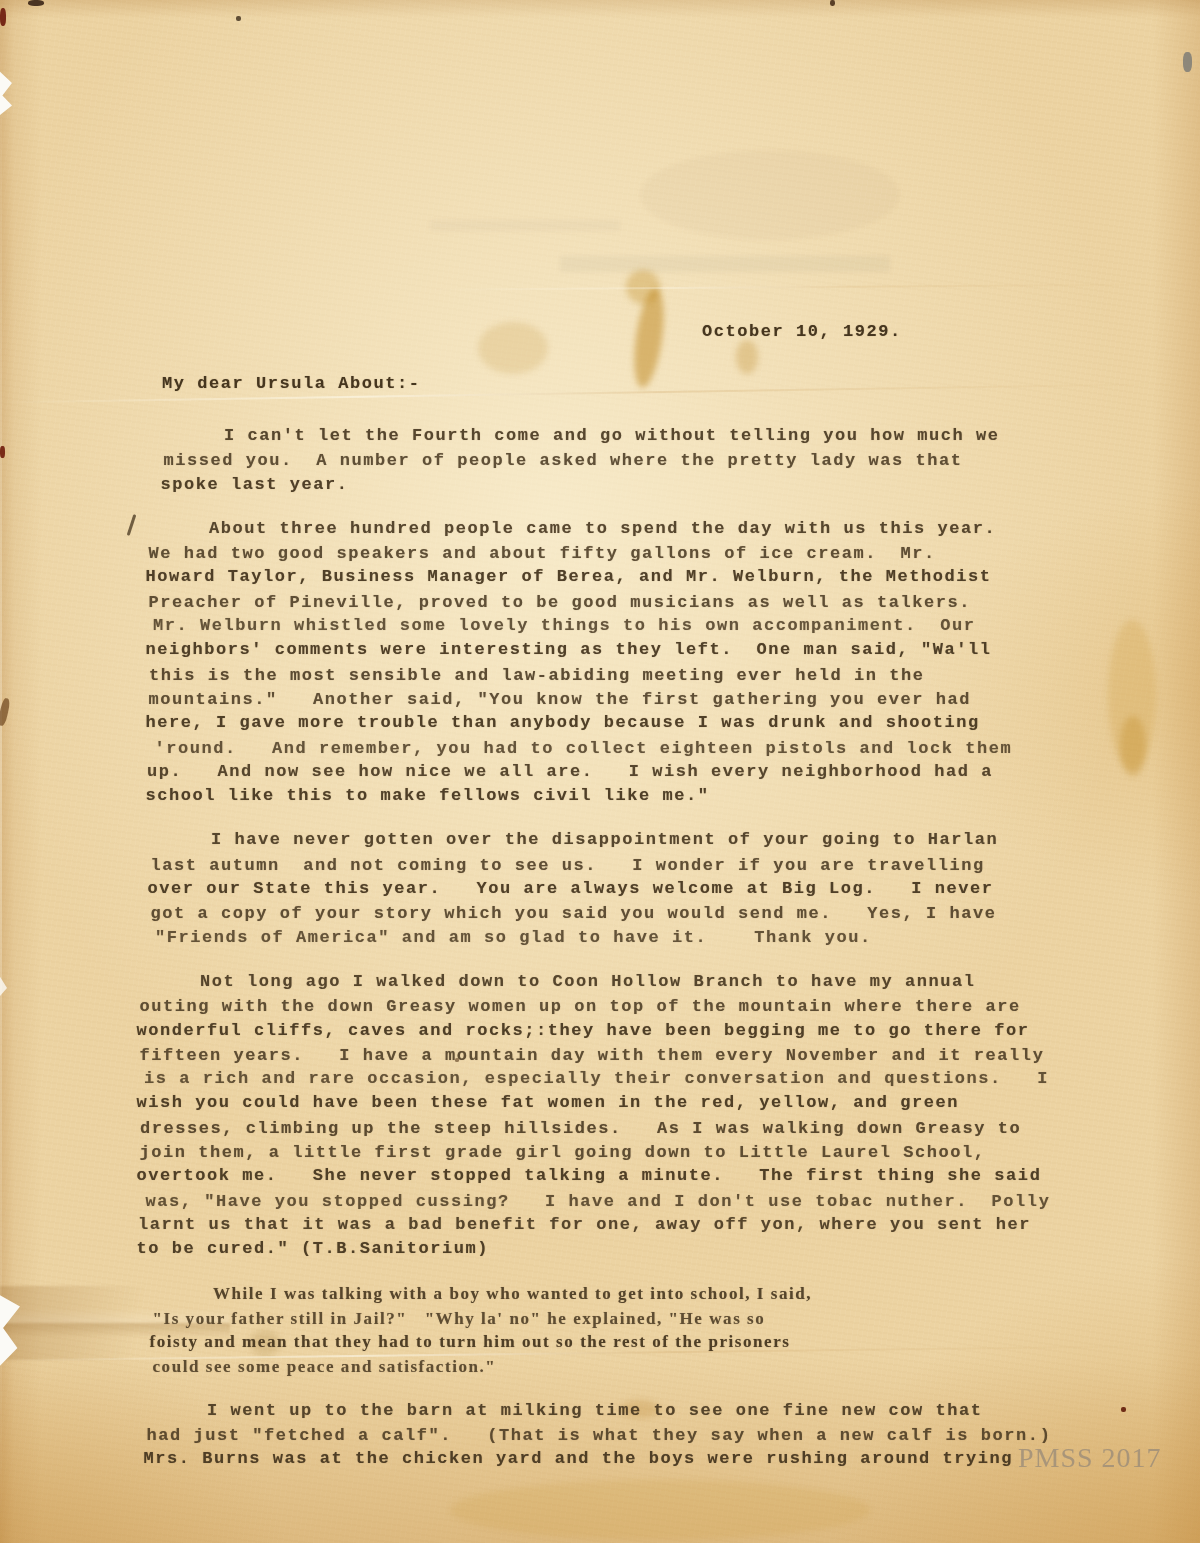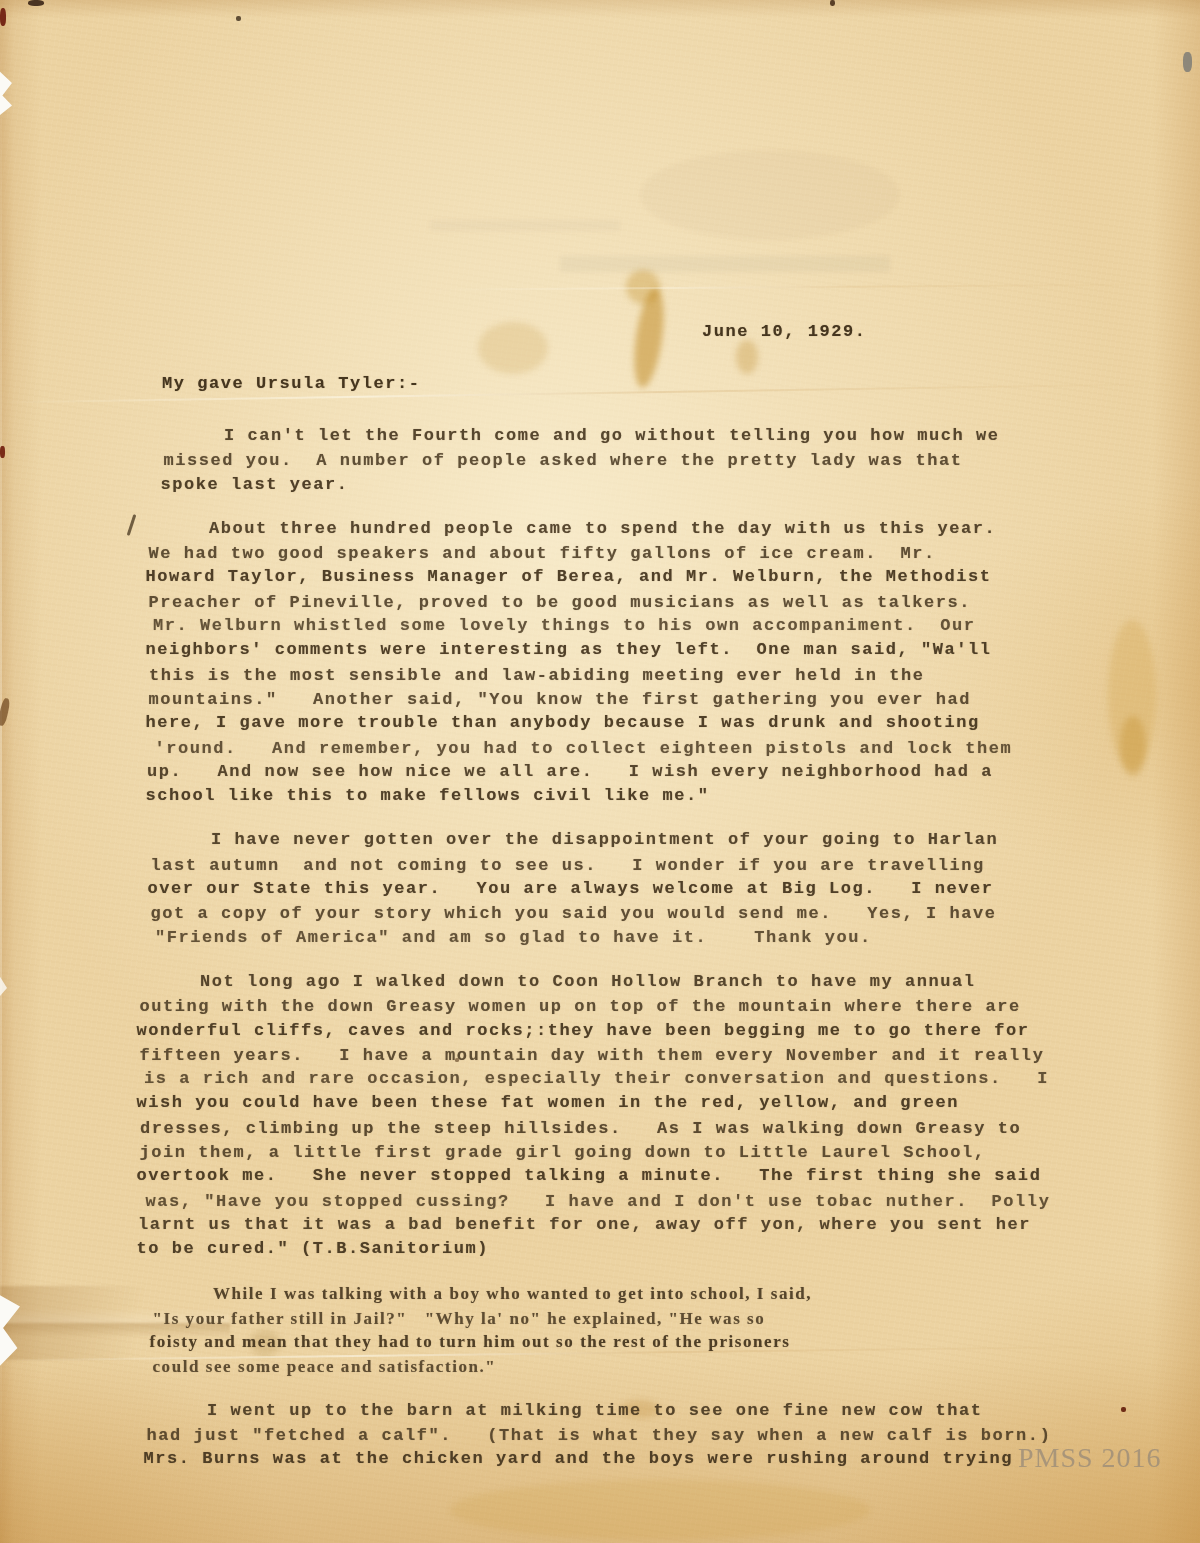--- a/index.html
+++ b/index.html
@@ -131,19 +131,19 @@
   <div class="speck sp2"></div>
   <div class="speck sp3"></div>
   <div class="speck sp4"></div>
   <div class="speck sp5"></div>
   <div class="speck sp6"></div>
   <div class="speck sp7"></div>
   <div class="speck sp8"></div>
   <div class="speck sp9"></div>
   <div class="slash-mark"></div>
 
-  <div class="watermark">PMSS 2016</div>
+  <div class="watermark">PMSS 2017</div>
 
-  <div class="typewriter date-line">June 10, 1929.</div>
-  <div class="typewriter salutation">My gave Ursula Tyler:-</div>
+  <div class="typewriter date-line">October 10, 1929.</div>
+  <div class="typewriter salutation">My dear Ursula About:-</div>
   <div class="typewriter letter-body"><div class="paragraph p0"><div class="line">I can't let the Fourth come and go without telling you how much we</div><div class="line">missed you.  A number of people asked where the pretty lady was that</div><div class="line">spoke last year.</div></div><div class="paragraph p1"><div class="line">About three hundred people came to spend the day with us this year.</div><div class="line">We had two good speakers and about fifty gallons of ice cream.  Mr.</div><div class="line">Howard Taylor, Business Manager of Berea, and Mr. Welburn, the Methodist</div><div class="line">Preacher of Pineville, proved to be good musicians as well as talkers.</div><div class="line">Mr. Welburn whistled some lovely things to his own accompaniment.  Our</div><div class="line">neighbors' comments were interesting as they left.  One man said, "Wa'll</div><div class="line">this is the most sensible and law-abiding meeting ever held in the</div><div class="line">mountains."   Another said, "You know the first gathering you ever had</div><div class="line">here, I gave more trouble than anybody because I was drunk and shooting</div><div class="line">'round.   And remember, you had to collect eighteen pistols and lock them</div><div class="line">up.   And now see how nice we all are.   I wish every neighborhood had a</div><div class="line">school like this to make fellows civil like me."</div></div><div class="paragraph p2"><div class="line">I have never gotten over the disappointment of your going to Harlan</div><div class="line">last autumn  and not coming to see us.   I wonder if you are travelling</div><div class="line">over our State this year.   You are always welcome at Big Log.   I never</div><div class="line">got a copy of your story which you said you would send me.   Yes, I have</div><div class="line">"Friends of America" and am so glad to have it.    Thank you.</div></div><div class="paragraph p3"><div class="line">Not long ago I walked down to Coon Hollow Branch to have my annual</div><div class="line">outing with the down Greasy women up on top of the mountain where there are</div><div class="line">wonderful cliffs, caves and rocks;:they have been begging me to go there for</div><div class="line">fifteen years.   I have a mountain day with them every November and it really</div><div class="line">is a rich and rare occasion, especially their conversation and questions.   I</div><div class="line">wish you could have been these fat women in the red, yellow, and green</div><div class="line">dresses, climbing up the steep hillsides.   As I was walking down Greasy to</div><div class="line">join them, a little first grade girl going down to Little Laurel School,</div><div class="line">overtook me.   She never stopped talking a minute.   The first thing she said</div><div class="line">was, "Have you stopped cussing?   I have and I don't use tobac nuther.  Polly</div><div class="line">larnt us that it was a bad benefit for one, away off yon, where you sent her</div><div class="line">to be cured." (T.B.Sanitorium)</div></div><div class="paragraph p4"><div class="line">While I was talking with a boy who wanted to get into school, I said,</div><div class="line">"Is your father still in Jail?"   "Why la' no" he explained, "He was so</div><div class="line">foisty and mean that they had to turn him out so the rest of the prisoners</div><div class="line">could see some peace and satisfaction."</div></div><div class="paragraph p5"><div class="line">I went up to the barn at milking time to see one fine new cow that</div><div class="line">had just "fetched a calf".   (That is what they say when a new calf is born.)</div><div class="line">Mrs. Burns was at the chicken yard and the boys were rushing around trying</div></div></div>
 
 </div>
 
 </body></html>

